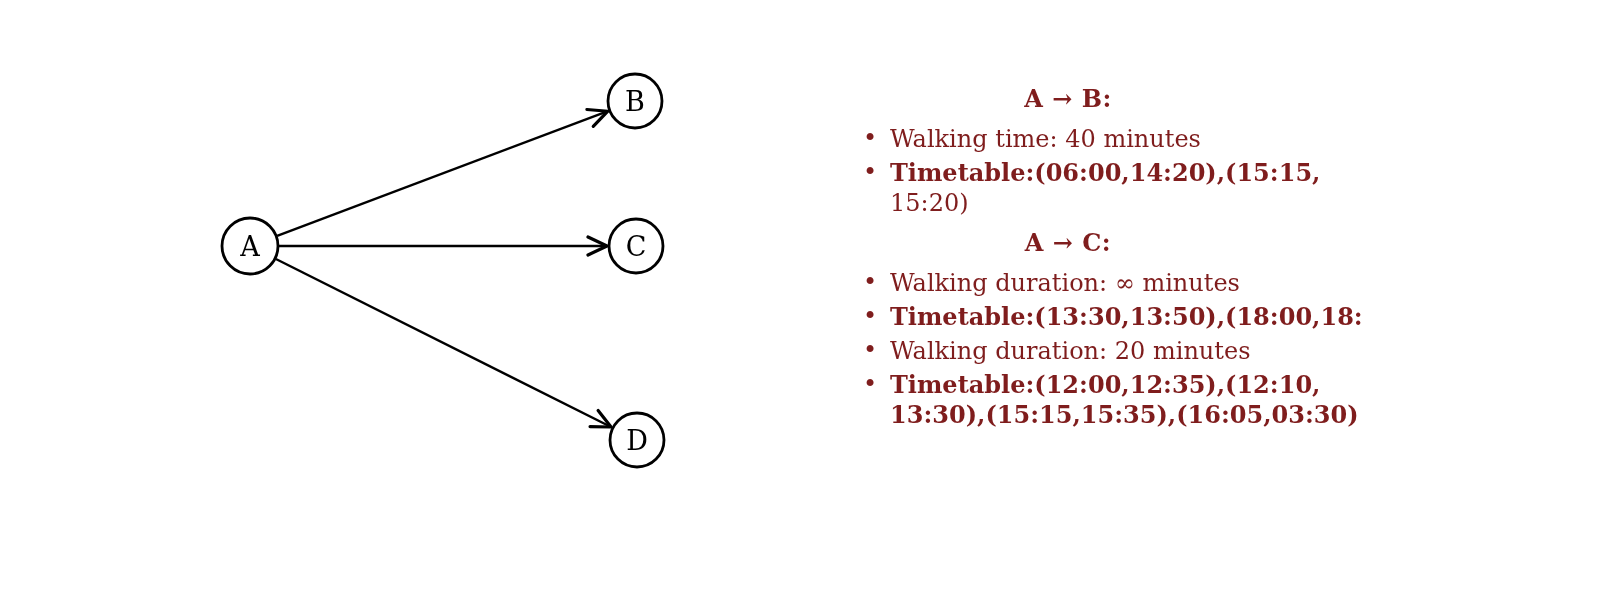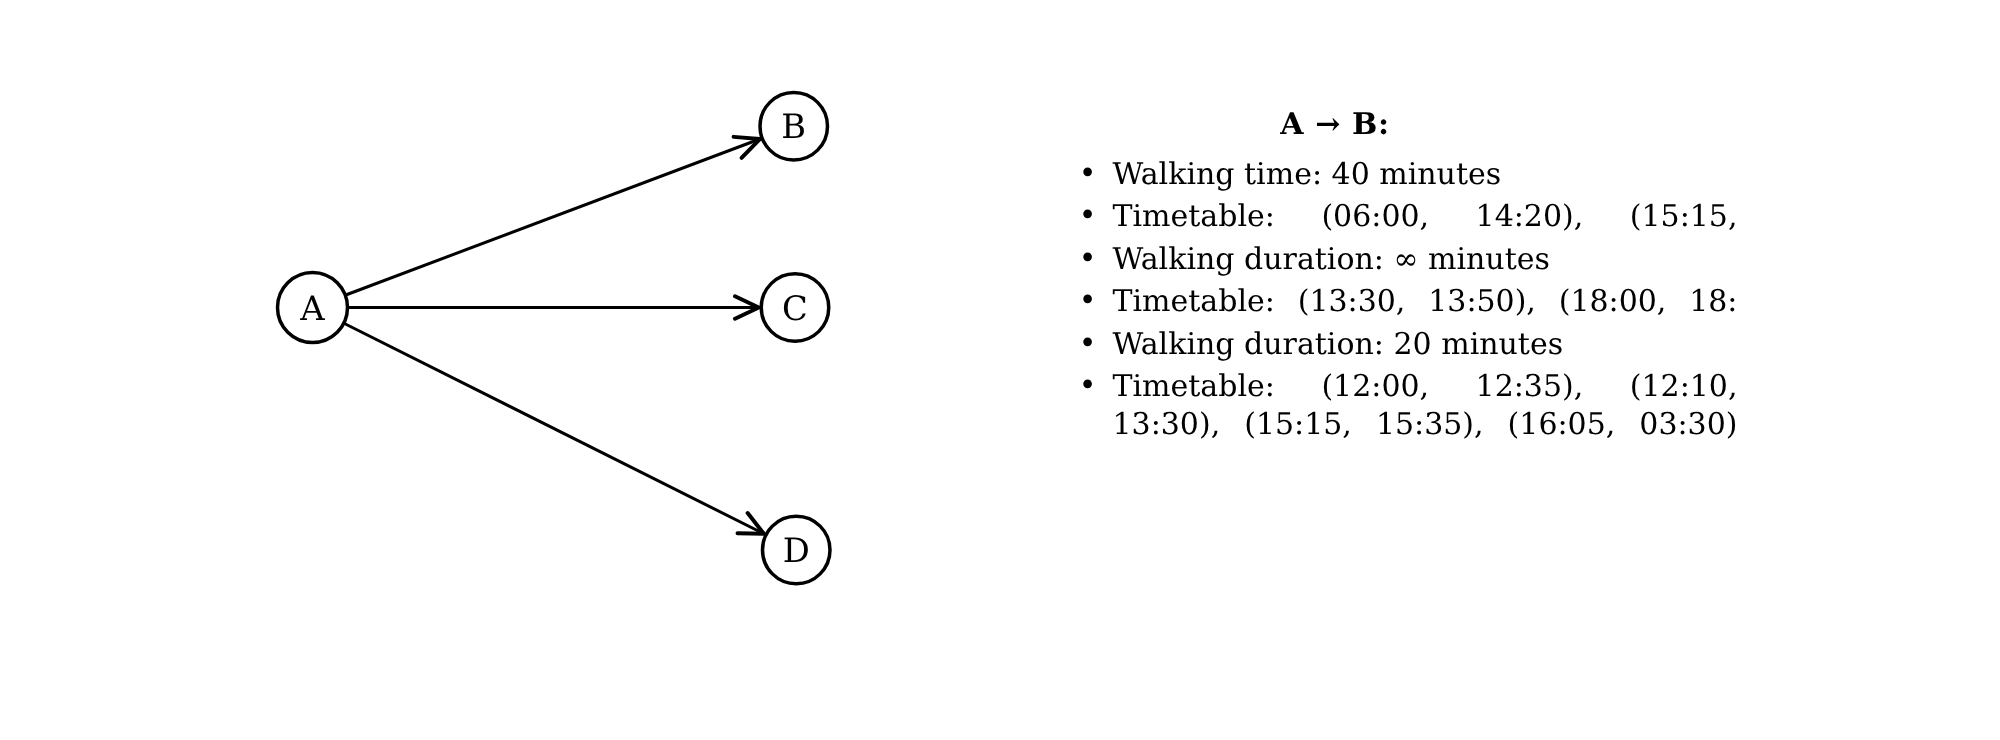--- a/index.html
+++ b/index.html
@@ -10,21 +10,21 @@
   }
   .canvas{position:relative;width:1600px;height:592px;background:#ffffff;}
   svg.graph{position:absolute;left:0;top:0;}
   svg.graph text{
     font-family:"DejaVu Serif", serif;
     font-size:27px;
     fill:#000000;
   }
   .details{
     position:absolute;left:864px;top:84px;width:526px;
-    font-size:24px;line-height:30px;color:#000000;
+    font-size:24px;line-height:30px;color:#7f1d1d;
   }
   .heading{
     font-weight:bold;
     text-align:center;
     margin:10px 118px 10px 0;
     letter-spacing:0.5px;
   }
   .heading:first-child{margin-top:0;}
   .item{
     position:relative;
@@ -32,22 +32,22 @@
     width:500px;
     margin-bottom:4px;
   }
   .bullet{
     position:absolute;left:-27px;top:-1px;
     font-size:24px;
   }
   .line{white-space:nowrap;}
   .line.stretch{
     display:flex;
-    justify-content:space-between;
     white-space:nowrap;
+    font-weight:bold;
   }
 </style>
 </head>
 <body>
 
 <div class="canvas">
 
   <svg class="graph" width="780" height="592" viewBox="0 0 780 592">
     <defs>
       <marker id="arrowhead" viewBox="0 0 12 12" refX="10.5" refY="6" markerWidth="10" markerHeight="10" orient="auto-start-reverse">
@@ -78,21 +78,23 @@
         <div class="line">Walking time: 40 minutes</div>
       </div>
       <div class="item">
         <span class="bullet">•</span>
         <div class="line stretch">
           <span>Timetable:</span>
           <span>(06:00,</span>
           <span>14:20),</span>
           <span>(15:15,</span>
         </div>
+        <div class="line">15:20)</div>
       </div>
+      <div class="heading">A → C:</div>
       <div class="item">
         <span class="bullet">•</span>
         <div class="line">Walking duration: ∞ minutes</div>
       </div>
       <div class="item">
         <span class="bullet">•</span>
         <div class="line stretch">
           <span>Timetable:</span>
           <span>(13:30,</span>
           <span>13:50),</span>

